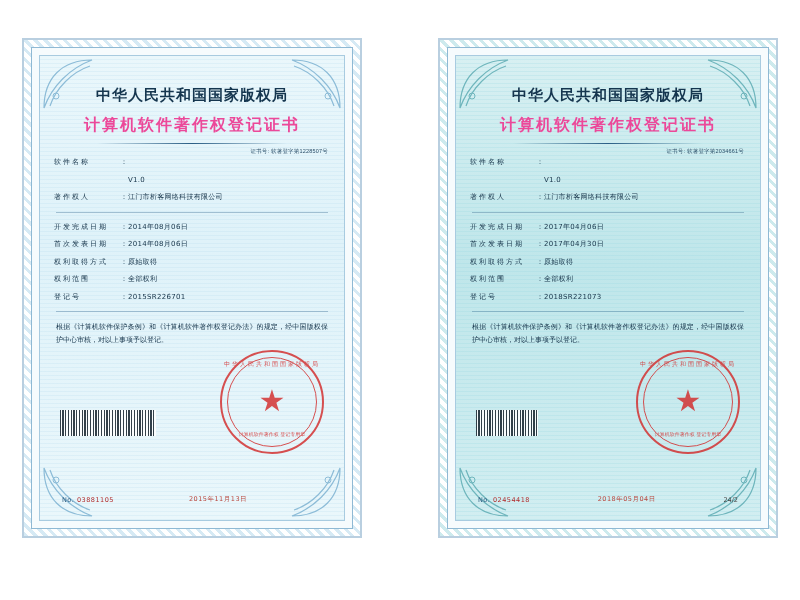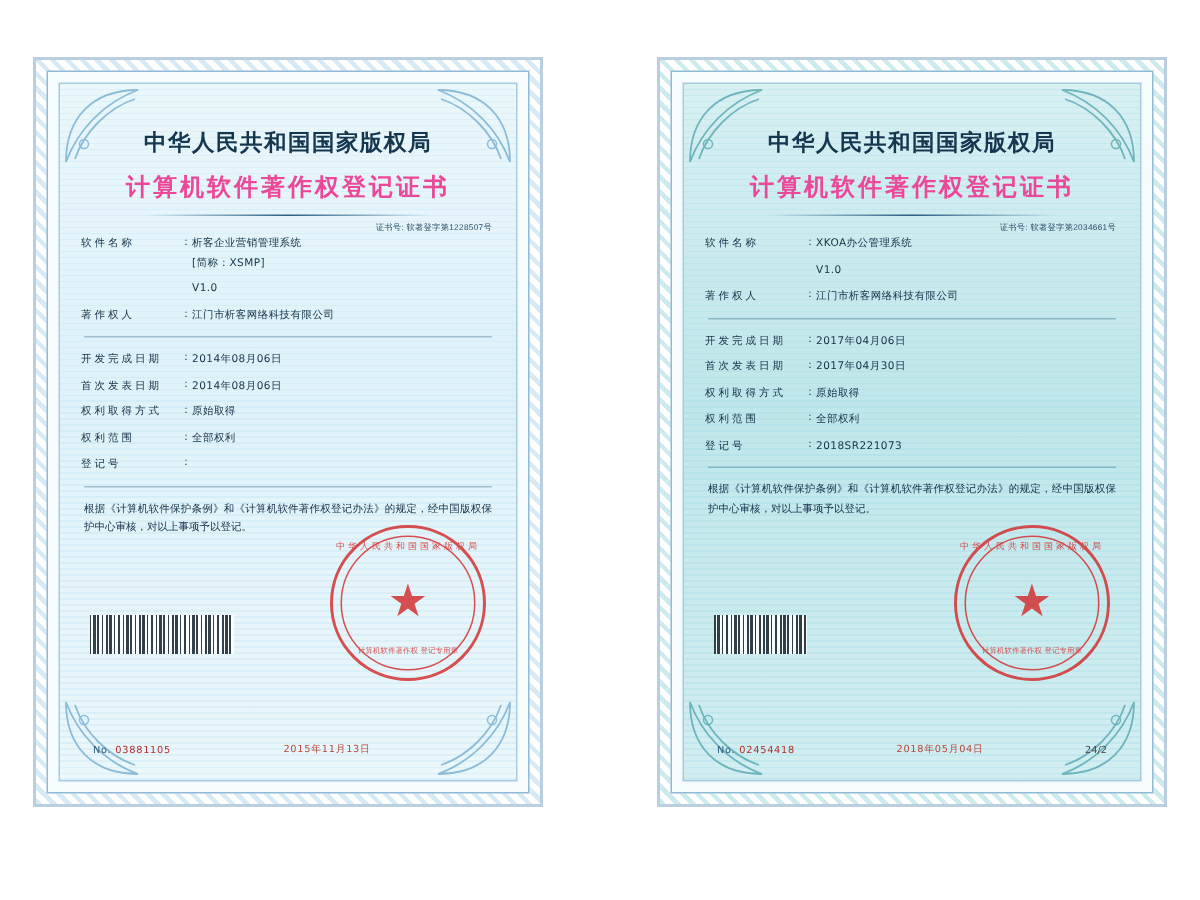--- a/index.html
+++ b/index.html
@@ -280,24 +280,20 @@
     <div class="content">
       <div class="title-1">中华人民共和国国家版权局</div>
       <div class="title-2">计算机软件著作权登记证书</div>
       <div class="title-rule"></div>
       <div class="cert-no">证书号: 软著登字第1228507号</div>
 
       <div class="fields">
         <div class="field">
           <div class="f-label">软件名称</div>
           <div class="f-colon">：</div>
-          <div class="f-value">
-            <span>析客企业营销管理系统</span>
-            <span class="sub">[简称：XSMP]</span>
-          </div>
         </div>
         <div class="field">
           <div class="f-label"></div>
           <div class="f-colon"></div>
           <div class="f-value">V1.0</div>
         </div>
         <div class="field">
           <div class="f-label">著作权人</div>
           <div class="f-colon">：</div>
           <div class="f-value">江门市析客网络科技有限公司</div>
@@ -319,20 +315,21 @@
           <div class="f-value">原始取得</div>
         </div>
         <div class="field">
           <div class="f-label">权利范围</div>
           <div class="f-colon">：</div>
           <div class="f-value">全部权利</div>
         </div>
         <div class="field">
           <div class="f-label">登记号</div>
           <div class="f-colon">：</div>
+          <div class="f-value">2015SR226701</div>
         </div>
         <div class="divider"></div>
       </div>
 
       <div class="para">根据《计算机软件保护条例》和《计算机软件著作权登记办法》的规定，经中国版权保护中心审核，对以上事项予以登记。</div>
 
       <div class="stamp-area">
         <div class="barcode"></div>
         <div class="seal">
           <div class="ring"></div>
@@ -379,21 +376,20 @@
     <div class="content">
       <div class="title-1">中华人民共和国国家版权局</div>
       <div class="title-2">计算机软件著作权登记证书</div>
       <div class="title-rule"></div>
       <div class="cert-no">证书号: 软著登字第2034661号</div>
 
       <div class="fields">
         <div class="field">
           <div class="f-label">软件名称</div>
           <div class="f-colon">：</div>
-          <div class="f-value">XKOA办公管理系统</div>
         </div>
         <div class="field">
           <div class="f-label"></div>
           <div class="f-colon"></div>
           <div class="f-value">V1.0</div>
         </div>
         <div class="field">
           <div class="f-label">著作权人</div>
           <div class="f-colon">：</div>
           <div class="f-value">江门市析客网络科技有限公司</div>

